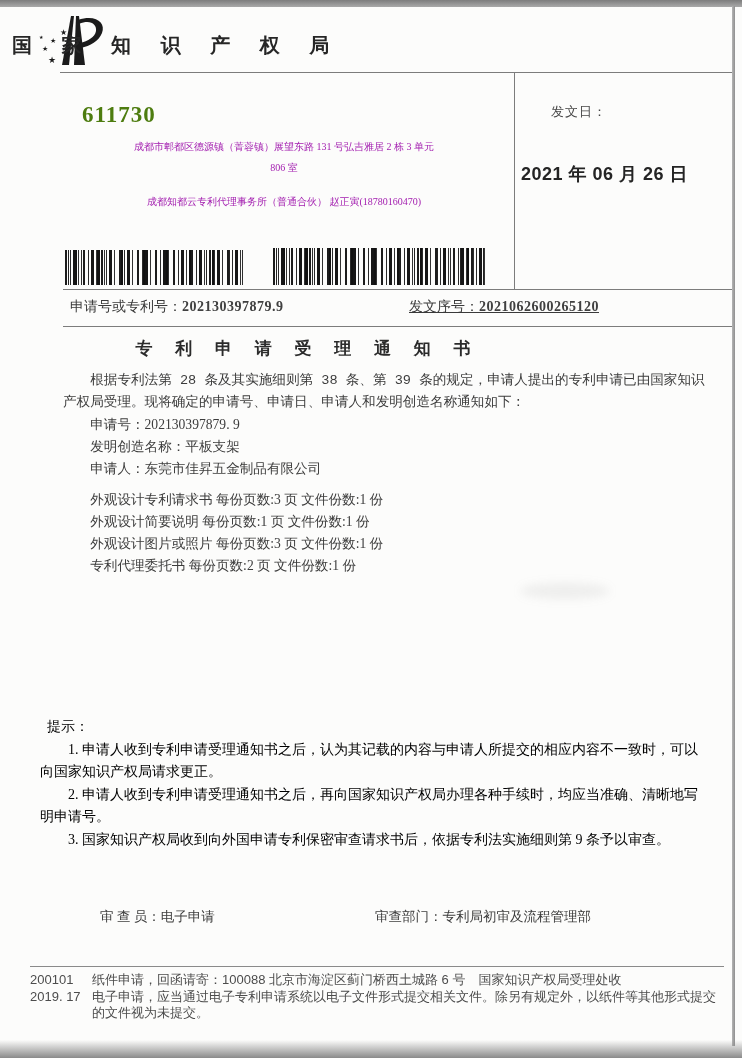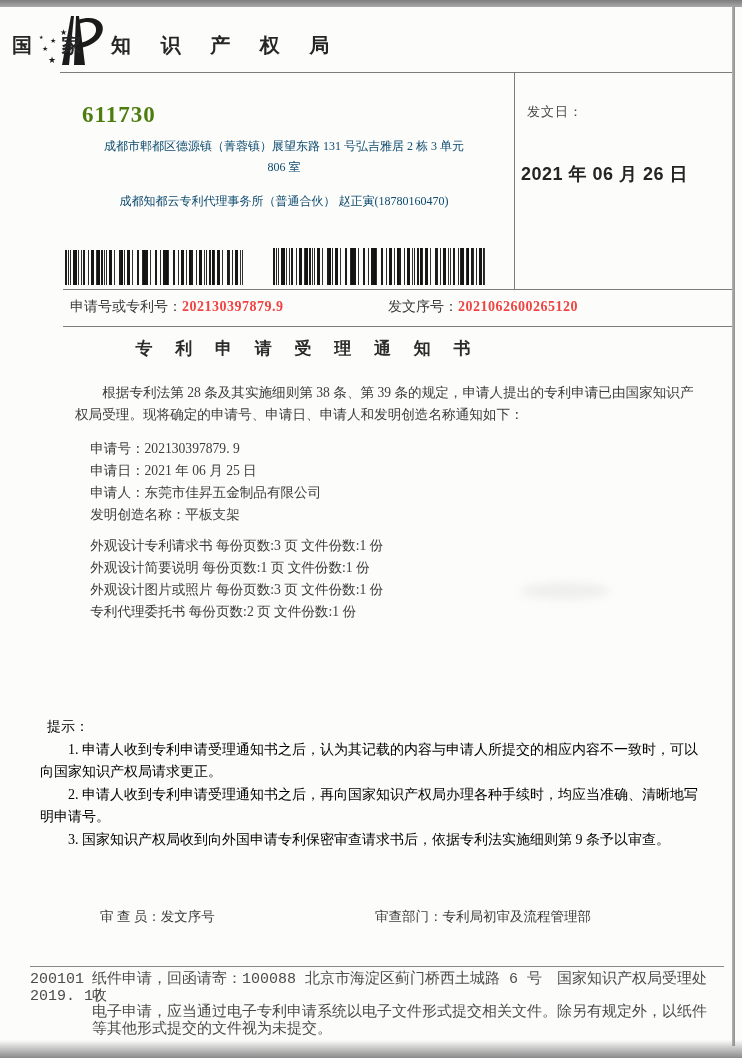--- a/index.html
+++ b/index.html
@@ -33,63 +33,63 @@
 
   .rule{position:absolute;background:#7c7c7c;height:1px;}
   .rule-top{left:60px;top:72px;width:672px;}
   .vline-issue{position:absolute;left:514px;top:72px;width:1px;height:217px;background:#7c7c7c;}
   .rule-mid1{left:63px;top:289px;width:669px;}
   .rule-mid2{left:63px;top:326px;width:669px;}
   .rule-footer{left:30px;top:966px;width:694px;background:#8a8a8a;}
 
   .postal{position:absolute;left:82px;top:102px;font-size:23px;font-weight:bold;color:#4d7c0f;letter-spacing:1px;}
   .addr{position:absolute;left:58px;top:136px;width:452px;text-align:center;
-    font-size:12px;line-height:21px;color:#0c4a6e;}
+    font-size:10px;line-height:21px;color:#a21caf;}
   .addr .agent-line{margin-top:13px;}
 
-  .issue-label{position:absolute;left:527px;top:103px;font-size:13px;color:#474747;letter-spacing:1px;}
+  .issue-label{position:absolute;left:551px;top:103px;font-size:13px;color:#474747;letter-spacing:1px;}
   .issue-date{position:absolute;left:521px;top:162px;font-size:18px;font-weight:bold;color:#242424;
     font-family:"Liberation Sans","DejaVu Sans",sans-serif;letter-spacing:0.5px;}
 
   .barcode{position:absolute;top:250px;height:35px;
     background-image:
       repeating-linear-gradient(90deg,#1c1c1c 0 2px,rgba(0,0,0,0) 2px 5px,#2a2a2a 5px 6px,rgba(0,0,0,0) 6px 8px,#161616 8px 11px,rgba(0,0,0,0) 11px 13px,#333 13px 14px,rgba(0,0,0,0) 14px 18px),
       repeating-linear-gradient(90deg,rgba(0,0,0,0) 0 3px,#222 3px 4px,rgba(0,0,0,0) 4px 9px,#111 9px 12px,rgba(0,0,0,0) 12px 16px,#2e2e2e 16px 17px,rgba(0,0,0,0) 17px 23px);
   }
   .barcode-1{left:65px;width:179px;}
   .barcode-2{left:273px;top:248px;width:213px;height:37px;}
 
   .numbers-row{position:absolute;left:0;top:298px;width:742px;font-size:14px;color:#3a3a3a;}
   .numbers-row .app{position:absolute;left:70px;}
-  .numbers-row .serial{position:absolute;left:388px;}
-  .numbers-row b{color:#ef4444;letter-spacing:0.5px;}
+  .numbers-row .serial{position:absolute;left:409px;text-decoration:underline;}
+  .numbers-row b{color:#404040;letter-spacing:0.5px;}
 
   .doc-title{position:absolute;left:0;top:337px;width:606px;text-align:center;
     font-size:17px;font-weight:bold;letter-spacing:9px;color:#2b2b2b;text-indent:9px;
     font-family:"Liberation Sans","DejaVu Sans",sans-serif;}
 
   .body-block{position:absolute;left:63px;top:370px;width:648px;
     font-size:13.6px;line-height:22px;color:#3c3c3c;}
-  .body-block p{margin:12px;text-indent:2em;}
+  .body-block p{margin:0;text-indent:2em;font-family:Liberation Mono, monospace;}
   .field-line{margin-left:2em;}
   .confirm-block{margin-top:9px;}
   .doc-line{margin-left:2em;}
 
   .notes{position:absolute;left:40px;top:716px;width:668px;
     font-size:14px;line-height:22.5px;color:#000000;}
   .notes .notes-label{margin-left:7px;}
   .notes p{margin:0;text-indent:2em;}
 
   .signoff{position:absolute;left:0;top:908px;width:742px;font-size:13.5px;color:#3d3d3d;}
   .signoff .examiner{position:absolute;left:100px;}
   .signoff .department{position:absolute;left:375px;}
 
   .footer{position:absolute;left:30px;top:972px;width:688px;display:flex;
-    font-family:Liberation Mono, monospace;
-    font-size:15px;line-height:16.5px;color:#4c4c4c;}
+    font-family:Liberation Sans, sans-serif;
+    font-size:13px;line-height:16.5px;color:#4c4c4c;}
   .footer .codes{width:62px;flex:none;}
   .footer .codes div{white-space:nowrap;}
   .footer .ftext{flex:1;}
   .footer .ftext div{margin:0;}
 </style>
 </head>
 <body>
 
 <div class="page">
 
@@ -132,41 +132,40 @@
     <span class="app"><span>申请号或专利号：</span><b>202130397879.9</b></span>
     <span class="serial"><span>发文序号：</span><b>2021062600265120</b></span>
   </div>
   <div class="rule rule-mid2"></div>
 
   <div class="doc-title">专 利 申 请 受 理 通 知 书</div>
 
   <div class="body-block">
     <p>根据专利法第 28 条及其实施细则第 38 条、第 39 条的规定，申请人提出的专利申请已由国家知识产权局受理。现将确定的申请号、申请日、申请人和发明创造名称通知如下：</p>
     <div class="field-line"><span>申请号：</span><span>202130397879. 9</span></div>
-    <div class="field-line"><span>申请日：</span><span>2021 年 06 月 25 日</span></div>
+    <div class="field-line"><span>发明创造名称：</span><span>平板支架</span></div>
     <div class="field-line"><span>申请人：</span><span>东莞市佳昇五金制品有限公司</span></div>
-    <div class="field-line"><span>发明创造名称：</span><span>平板支架</span></div>
 
     <div class="confirm-block">
       <div class="doc-line">外观设计专利请求书 每份页数:3 页  文件份数:1 份</div>
       <div class="doc-line">外观设计简要说明 每份页数:1 页  文件份数:1 份</div>
       <div class="doc-line">外观设计图片或照片 每份页数:3 页  文件份数:1 份</div>
       <div class="doc-line">专利代理委托书 每份页数:2 页  文件份数:1 份</div>
     </div>
   </div>
 
   <div class="notes">
     <div class="notes-label">提示：</div>
     <p>1. 申请人收到专利申请受理通知书之后，认为其记载的内容与申请人所提交的相应内容不一致时，可以向国家知识产权局请求更正。</p>
     <p>2. 申请人收到专利申请受理通知书之后，再向国家知识产权局办理各种手续时，均应当准确、清晰地写明申请号。</p>
     <p>3. 国家知识产权局收到向外国申请专利保密审查请求书后，依据专利法实施细则第 9 条予以审查。</p>
   </div>
 
   <div class="signoff">
-    <span class="examiner"><span>审 查 员：</span><span>发文序号</span></span>
+    <span class="examiner"><span>审 查 员：</span><span>电子申请</span></span>
     <span class="department"><span>审查部门：</span><span>专利局初审及流程管理部</span></span>
   </div>
 
   <div class="rule rule-footer"></div>
   <div class="footer">
     <div class="codes">
       <div>200101</div>
       <div>2019. 17</div>
     </div>
     <div class="ftext">

